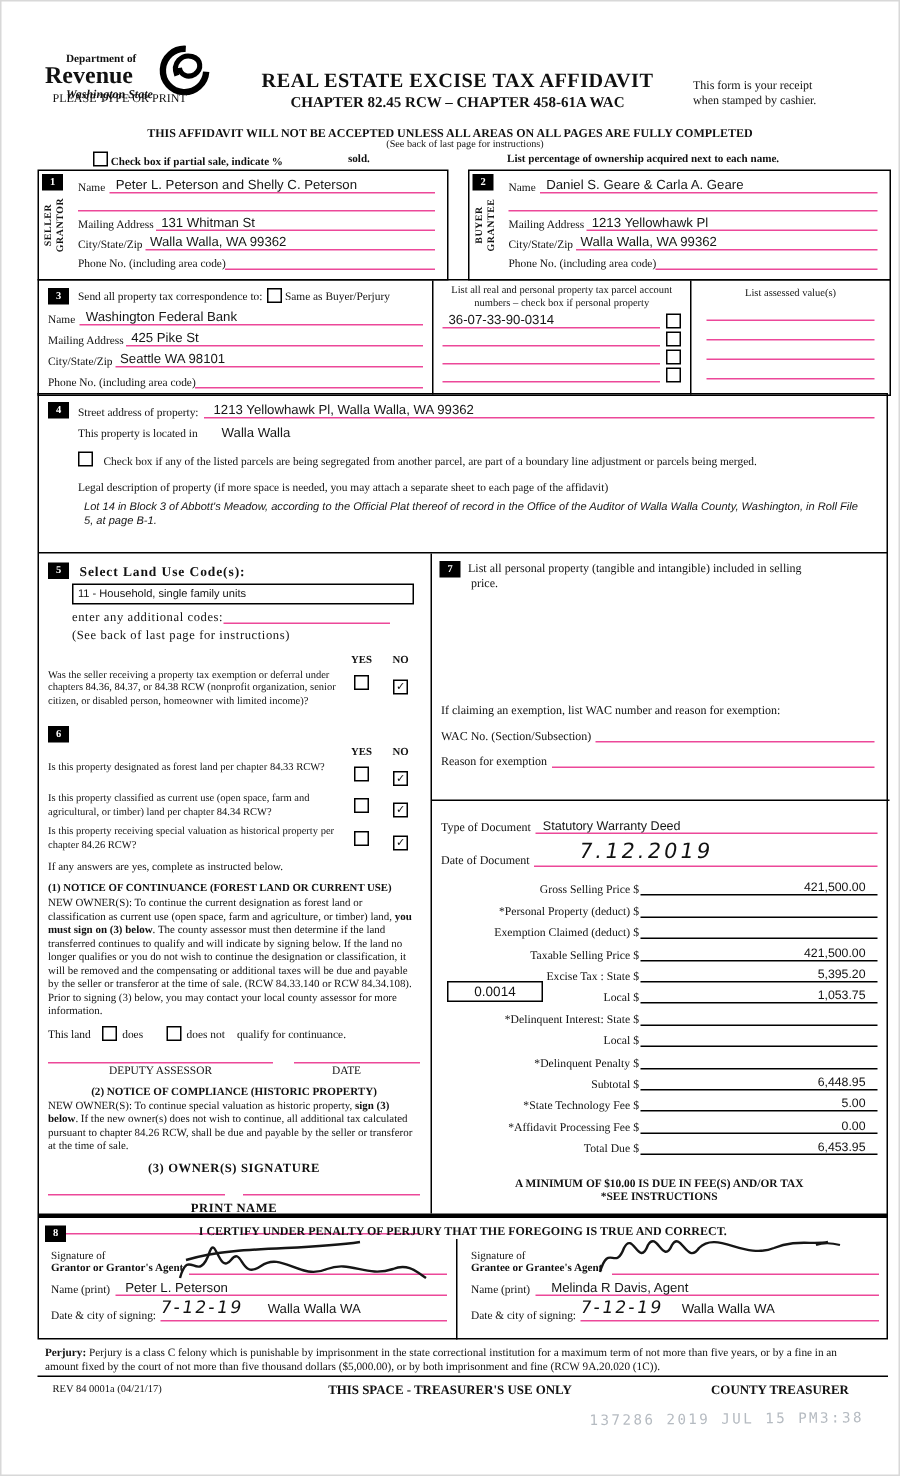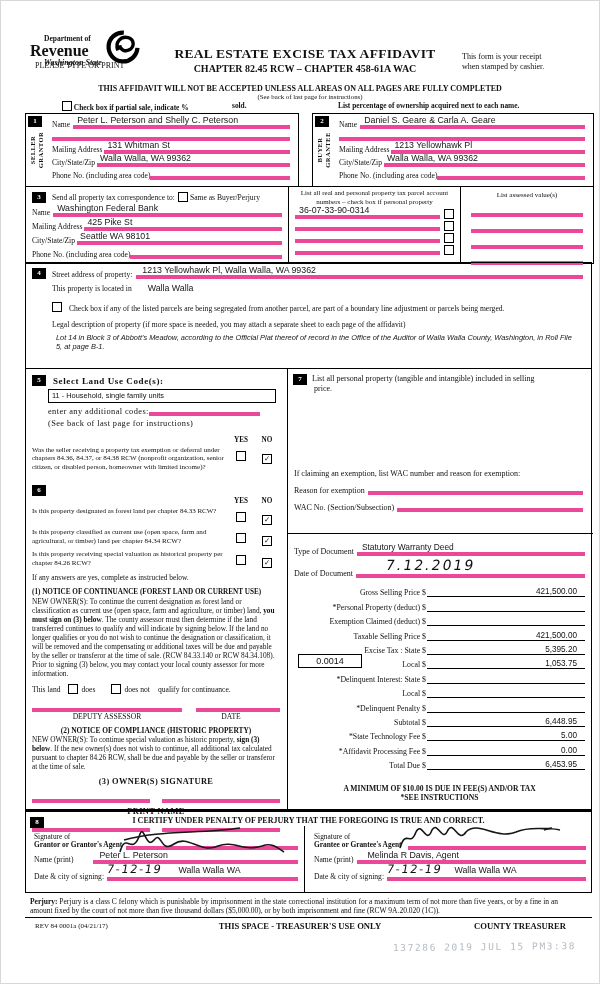--- a/index.html
+++ b/index.html
@@ -2,21 +2,21 @@
 <html><head>
 <meta charset="utf-8">
 <style>
   html,body{margin:0;padding:0;background:#e8e8e8;}
   .page{position:relative;width:600px;height:984px;background:#ffffff;color:#111;
         font-family:"Liberation Serif",serif;overflow:hidden;margin:0 auto;
         box-shadow:inset 0 0 0 1px #d8d8d8;}
   .l{font-family:"Liberation Serif",serif;font-size:7.6px;color:#111;}
   .v{font-family:"Liberation Sans",sans-serif;font-size:8.8px;color:#161616;}
   .b{font-weight:bold;}
-  .fill{border-bottom:4px solid #ec4899;}
+  .fill{border-bottom:1px solid #ec4899;}
   .frow{display:flex;align-items:flex-end;}
   .numtag{display:inline-block;background:#000;color:#fff;width:14px;height:11px;
           font:bold 7px "Liberation Serif",serif;text-align:center;line-height:11px;}
   .cb{display:inline-block;width:8px;height:8px;border:1px solid #000;background:#fff;
       vertical-align:-1px;text-align:center;}
   .cb.checked::after{content:"\2713";display:block;font-size:7.5px;line-height:8px;}
   .abs{position:absolute;}
   .vertwrap{position:absolute;left:0;top:0;width:22px;height:100%;}
   .vert{position:absolute;left:-24px;top:28px;width:70px;height:16px;transform:rotate(-90deg);
         text-align:center;font:bold 6.6px "Liberation Serif",serif;line-height:7.6px;letter-spacing:.4px;}
@@ -305,25 +305,25 @@
           <div style="margin-left:5px;font-size:8px;line-height:10px;">
             <div>List all  personal property (tangible and intangible) included in selling</div>
             <div style="margin-left:2px;">price.</div>
           </div>
         </div>
       </div>
 
       <div class="abs" style="left:6px;top:100px;right:10px;">
         <div style="font-size:8px;">If claiming an exemption, list WAC number and reason for exemption:</div>
         <div class="frow" style="height:17px;">
+          <span style="font-size:8px;">WAC No. (Section/Subsection)</span>
+          <span class="fill" style="flex:1;margin-left:3px;"></span>
+        </div>
+        <div class="frow" style="height:17px;">
           <span style="font-size:8px;">Reason for exemption</span>
-          <span class="fill" style="flex:1;margin-left:3px;"></span>
-        </div>
-        <div class="frow" style="height:17px;">
-          <span style="font-size:8px;">WAC No. (Section/Subsection)</span>
           <span class="fill" style="flex:1;margin-left:3px;"></span>
         </div>
       </div>
 
       <div class="abs" style="left:0;top:164px;width:100%;border-top:1px solid #000;"></div>
 
       <div class="abs" style="left:6px;top:172px;right:8px;">
         <div class="frow" style="height:15px;">
           <span style="font-size:8px;">Type of Document</span>
           <span class="fill v" style="flex:1;margin-left:3px;padding-left:5px;font-size:8.4px;">Statutory Warranty Deed</span>
@@ -419,21 +419,21 @@
       </svg>
       <div class="frow" style="height:22px;">
         <div style="width:92px;font-size:7.4px;line-height:8.6px;">
           <div>Signature of</div>
           <div class="b">Grantor or Grantor's Agent</div>
         </div>
         <span class="fill" style="flex:1;"></span>
       </div>
       <div class="frow" style="height:14px;">
         <span class="l">Name (print)</span>
-        <span class="fill v" style="flex:1;margin-left:20px;padding-left:6px;">Peter L. Peterson</span>
+        <span class="fill v" style="flex:1;margin-left:4px;padding-left:6px;">Peter L. Peterson</span>
       </div>
       <div class="frow" style="height:17px;">
         <span class="l">Date &amp; city of signing:</span>
         <span class="fill" style="flex:1;margin-left:3px;"><span class="hand2">7-12-19</span><span class="v" style="margin-left:16px;">Walla Walla WA</span></span>
       </div>
     </div>
 
     <div class="abs" style="left:278px;top:14px;width:1px;height:67px;background:#000;"></div>
 
     <div class="abs" style="left:288px;top:16px;width:272px;">

